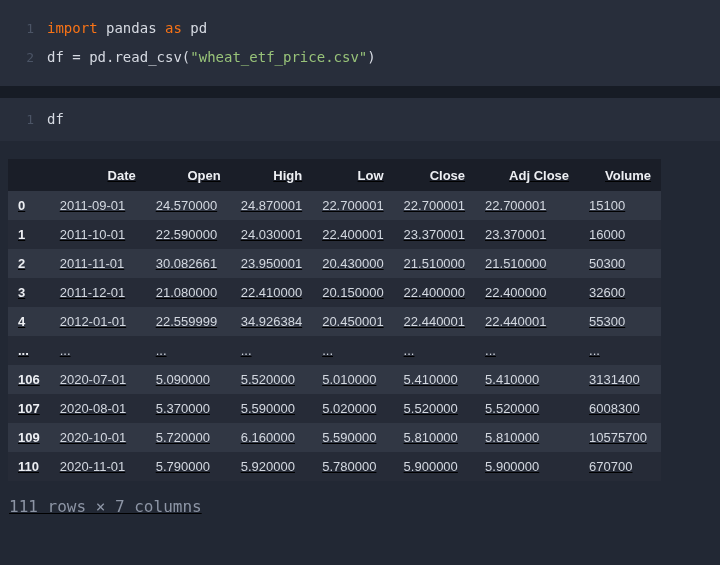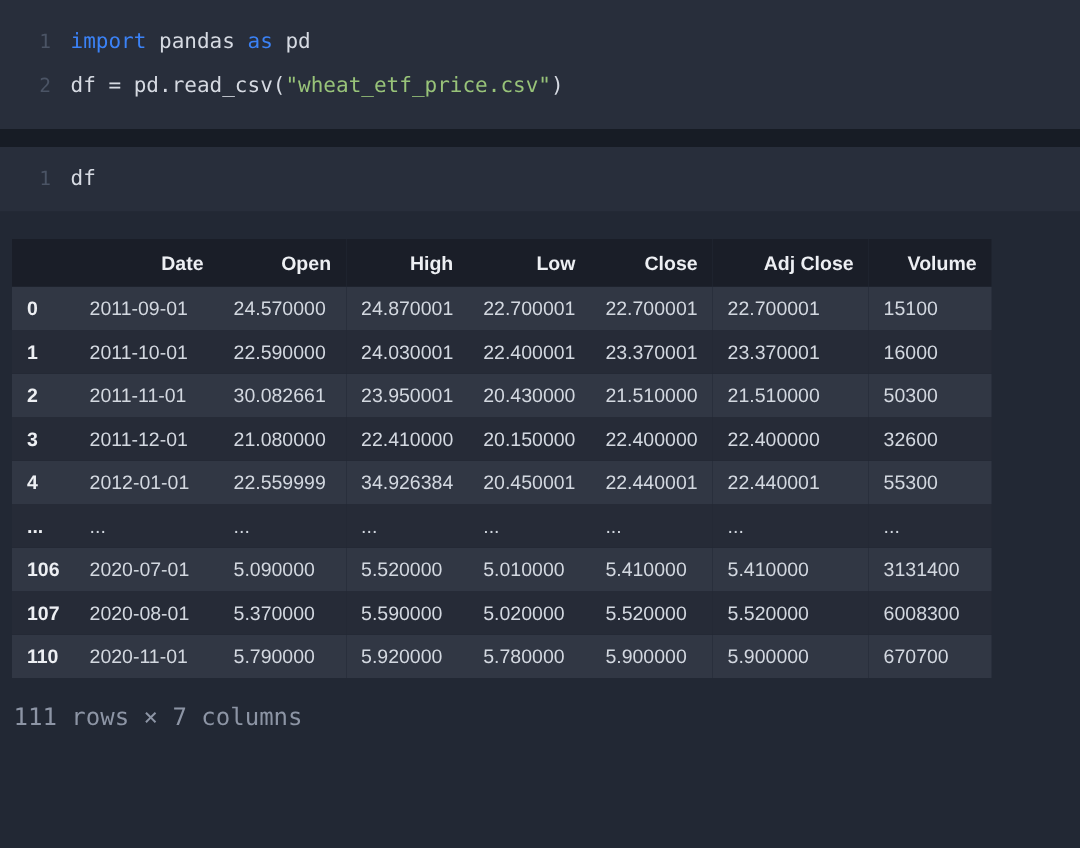--- a/index.html
+++ b/index.html
@@ -29,27 +29,28 @@
   .line-number {
     flex: none;
     width: 34px;
     text-align: right;
     padding-right: 13px;
     color: #4b5465;
     font-size: 13px;
   }
   .code-text { white-space: pre; }
   .tok-plain   { color: #d6dae2; }
-  .tok-keyword { color: #3b82f6; }
+  .tok-keyword { color: #f97316; }
   .tok-string  { color: #98c379; }
   .output-area {
     height: 424px;
     padding: 18px 0 4px 8px;
     background: #222834;
     box-sizing: border-box;
+    text-decoration: underline;
   }
   table {
     border-collapse: collapse;
     table-layout: fixed;
     font-family: "Liberation Sans", sans-serif;
     font-size: 13px;
     color: #d3d8e0;
   }
   th, td {
     padding: 0 10px;
@@ -202,20 +203,30 @@
           <th>107</th>
           <td>2020-08-01</td>
           <td>5.370000</td>
           <td>5.590000</td>
           <td>5.020000</td>
           <td>5.520000</td>
           <td>5.520000</td>
           <td>6008300</td>
         </tr>
         <tr>
+          <th>109</th>
+          <td>2020-10-01</td>
+          <td>5.720000</td>
+          <td>6.160000</td>
+          <td>5.590000</td>
+          <td>5.810000</td>
+          <td>5.810000</td>
+          <td>10575700</td>
+        </tr>
+        <tr>
           <th>110</th>
           <td>2020-11-01</td>
           <td>5.790000</td>
           <td>5.920000</td>
           <td>5.780000</td>
           <td>5.900000</td>
           <td>5.900000</td>
           <td>670700</td>
         </tr>
       </tbody>

